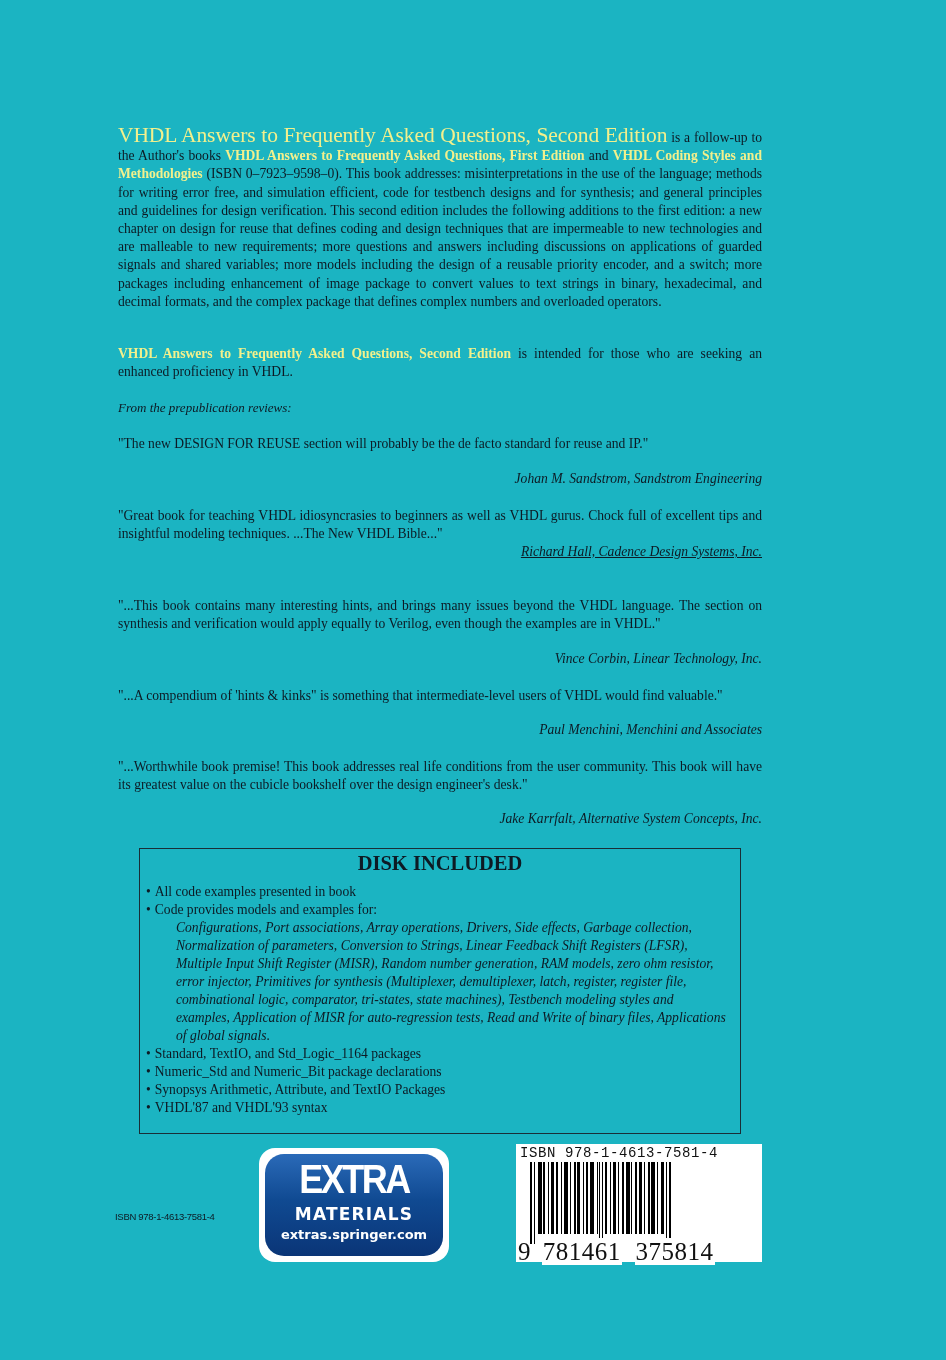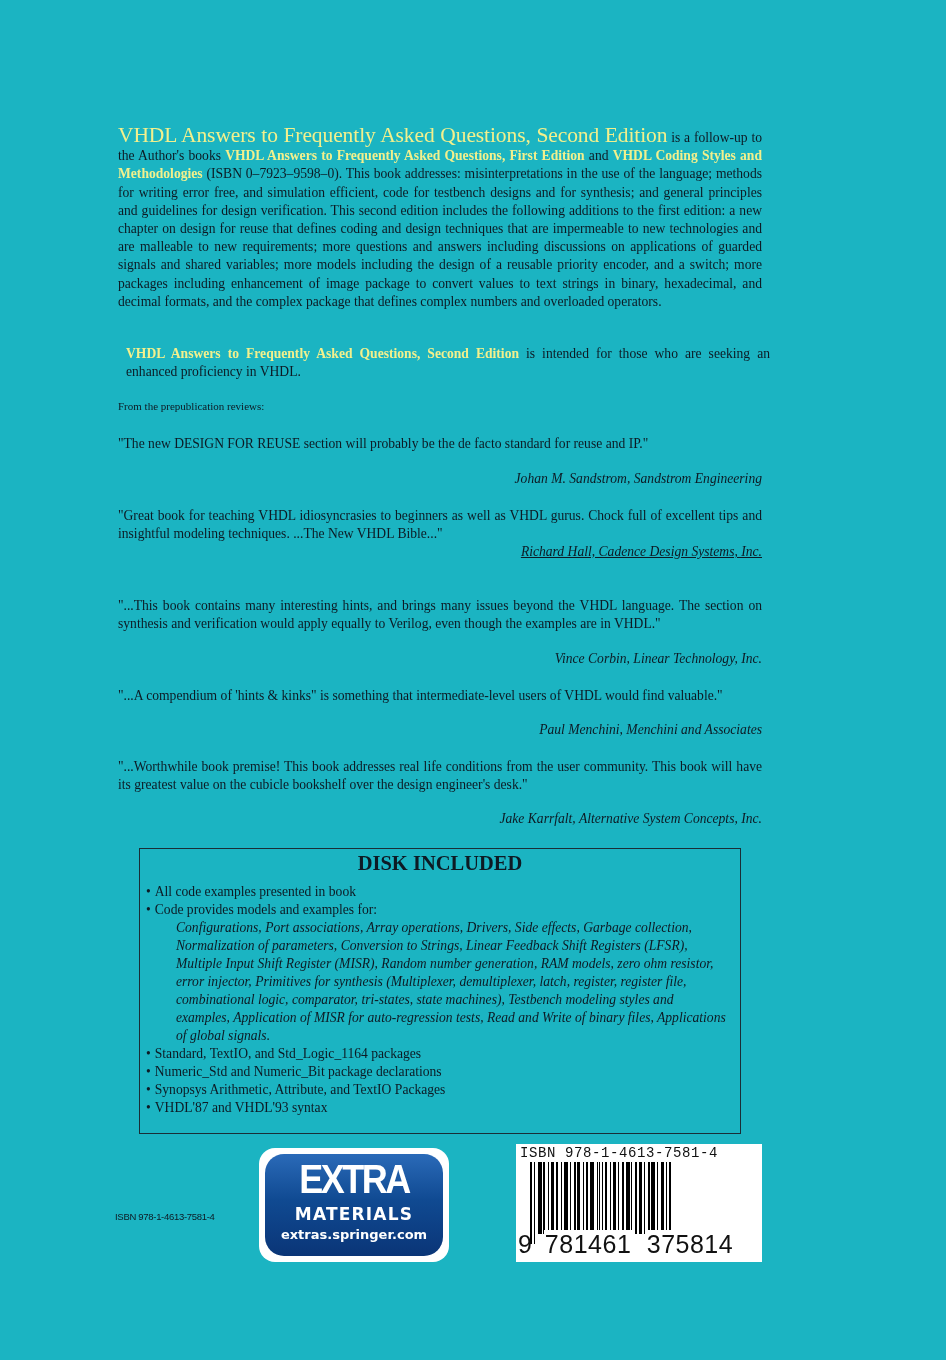--- a/index.html
+++ b/index.html
@@ -23,21 +23,21 @@
     font-size: 13.6px; line-height: 18.2px;
     text-align: justify;
   }
   .attr {
     position: absolute; right: 184px;
     font-size: 13.6px; font-style: italic;
     text-align: right; white-space: nowrap;
   }
   .intro-label {
     position: absolute; left: 118px; top: 400px;
-    font-size: 11px; 
+    font-size: 13px; font-style: italic;
   }
   .disk-box {
     position: absolute; left: 139px; top: 848px;
     width: 602px; height: 286px;
     border: 1.5px solid #1a2e36;
     box-sizing: border-box;
   }
   .disk-title {
     position: absolute; left: 0; right: 0; top: 3px;
     text-align: center; font-weight: bold;
@@ -94,35 +94,35 @@
     position: absolute; left: 4px; top: 1px;
     font-family: "Liberation Mono", "DejaVu Sans Mono", monospace;
     font-size: 14px; color: #111; letter-spacing: 0.6px;
   }
   .barcode-bars {
     position: absolute; left: 14px; top: 18px; width: 214px; height: 82px;
     display: flex; align-items: flex-start;
   }
   .barcode-bars span { display: block; background: #000; }
   .barcode-digits {
-    position: absolute; left: 2px; top: 86px;
-    font-family: Liberation Sans, sans-serif;
+    position: absolute; left: 2px; top: 94px;
+    font-family: Liberation Serif, serif;
     font-size: 25px; color: #111; letter-spacing: 0.5px;
     background: transparent;
   }
   .barcode-digits .g { background: #fff; padding: 0 1px; }
 </style>
 </head>
 <body>
 
 <div class="p" style="top:126px;">
   <span class="hl-big">VHDL Answers to Frequently Asked Questions, Second Edition</span><span> is a follow-up to the Author's books </span><span class="hl">VHDL Answers to  Frequently Asked  Questions, First Edition</span><span> and </span><span class="hl">VHDL Coding Styles and Methodologies</span><span> (ISBN 0–7923–9598–0). This book addresses: misinterpretations in the use of the language; methods for writing error free, and simulation efficient, code for testbench designs and for synthesis; and general principles and guidelines for design verification. This second edition includes the following additions to the first edition: a new chapter on design for reuse that defines coding and design techniques that are impermeable to new technologies and are malleable to new requirements; more questions and answers including discussions on applications of guarded signals and shared variables; more models including the design of a reusable priority encoder, and a switch; more packages including enhancement of image package to convert values to text strings in binary, hexadecimal, and decimal formats, and the complex package that defines complex numbers and overloaded operators.</span>
 </div>
 
-<div class="p" style="top:345px;margin-left:8px;">
+<div class="p" style="top:345px;">
   <span class="hl">VHDL Answers to  Frequently Asked  Questions, Second Edition</span><span> is intended for those who are seeking an enhanced proficiency in VHDL.</span>
 </div>
 
 <div class="intro-label">From the prepublication reviews:</div>
 
 <div class="quote" style="top:435px;">"The new DESIGN FOR REUSE section will probably be the de facto standard for reuse and IP."</div>
 <div class="attr" style="top:471px;">Johan M. Sandstrom, Sandstrom Engineering</div>
 
 <div class="quote" style="top:507px;">"Great book for teaching VHDL idiosyncrasies to beginners as well as VHDL gurus. Chock full of excellent tips and insightful modeling techniques. ...The New VHDL Bible..."</div>
 <div class="attr" style="top:544px;text-decoration:underline;">Richard Hall, Cadence Design Systems, Inc.</div>

